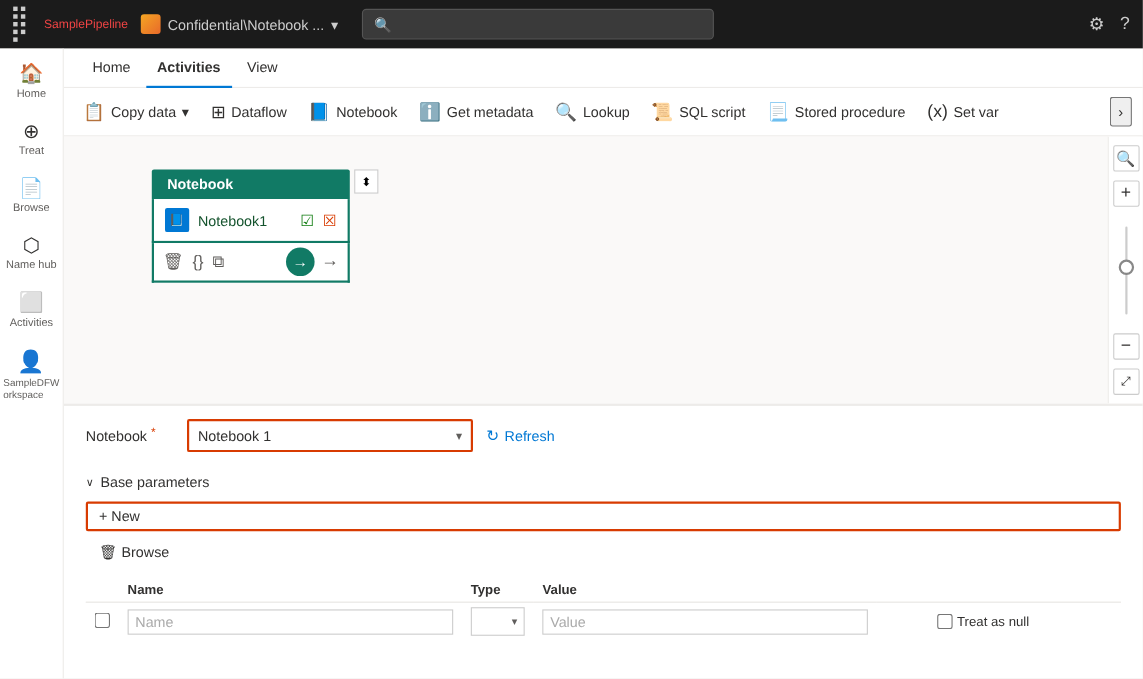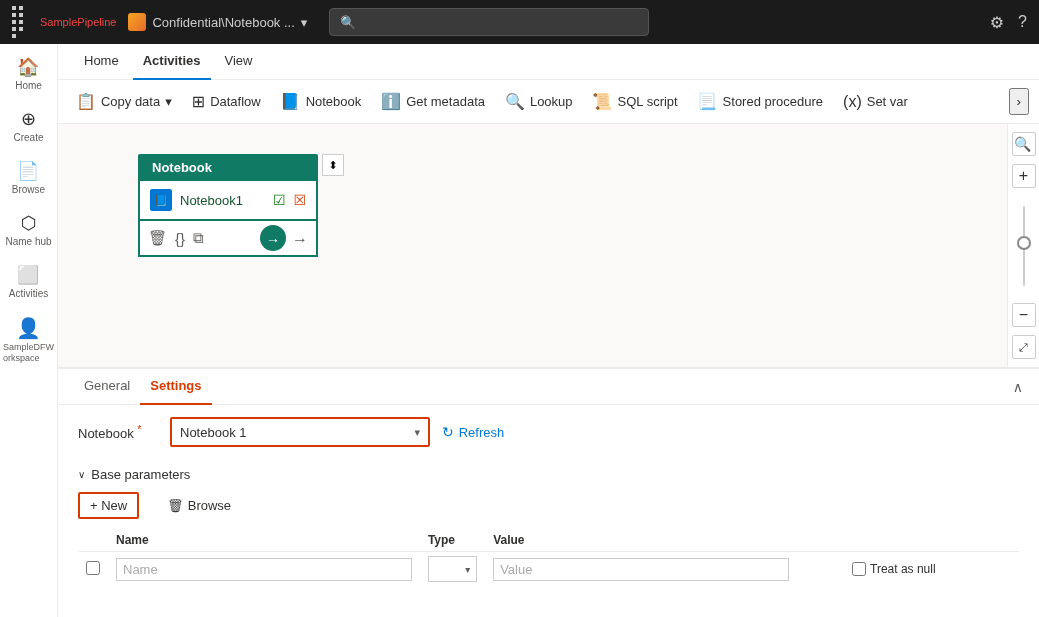--- a/index.html
+++ b/index.html
@@ -79,21 +79,21 @@
     .form-label { font-size: 13px; color: #323130; min-width: 80px; font-weight: 500; }
     .form-label sup { color: #d83b01; }
     .select-box { border: 2px solid #d83b01; border-radius: 2px; padding: 4px 8px; font-size: 13px; color: #323130; background: #fff; display: flex; align-items: center; justify-content: space-between; width: 260px; height: 30px; cursor: pointer; }
     .select-box .chevron { color: #605e5c; font-size: 11px; }
     .refresh-btn { display: flex; align-items: center; gap: 5px; font-size: 13px; color: #0078d4; cursor: pointer; border: none; background: transparent; }
     .refresh-icon { font-size: 14px; }
 
     
     .section-header { display: flex; align-items: center; gap: 6px; font-size: 13px; color: #323130; font-weight: 500; margin-bottom: 10px; cursor: pointer; }
     .section-toggle { font-size: 10px; }
-    .section-actions { display: flex; gap: 16px; margin-bottom: 10px; }
+    .section-actions { display: flex; gap: 5px; margin-bottom: 10px; flex-direction: column; }
     .action-btn { display: flex; align-items: center; gap: 4px; padding: 4px 10px; border: 2px solid #d83b01; background: #fff; font-size: 13px; color: #323130; cursor: pointer; border-radius: 2px; }
     .action-btn.new-btn { border-color: #d83b01; }
     .action-btn.delete-btn { border-color: transparent; background: transparent; }
 
     
     .params-table { width: 100%; border-collapse: collapse; }
     .params-table th { font-size: 12px; color: #323130; font-weight: 600; text-align: left; padding: 4px 8px; border-bottom: 1px solid #edebe9; }
     .params-table td { padding: 4px 8px; vertical-align: middle; }
     .params-table td input[type="text"] { width: 100%; border: 1px solid #ccc; padding: 3px 6px; font-size: 13px; color: #323130; }
     .params-table td input[type="text"]::placeholder { color: #aaa; }
@@ -140,21 +140,21 @@
 
 <div class="main-layout">
 
   <div class="sidebar">
     <div class="sidebar-item">
       <span class="icon">🏠</span>
       <span class="label">Home</span>
     </div>
     <div class="sidebar-item">
       <span class="icon">⊕</span>
-      <span class="label">Create</span>
+      <span class="label">Treat</span>
     </div>
     <div class="sidebar-item">
       <span class="icon">📄</span>
       <span class="label">Browse</span>
     </div>
     <div class="sidebar-item">
       <span class="icon">⬡</span>
       <span class="label">Name hub</span>
     </div>
     <div class="sidebar-item">
@@ -250,25 +250,20 @@
           <div class="zoom-track">
             <div class="zoom-thumb"></div>
           </div>
         </div>
         <div class="zoom-btn">−</div>
         <div class="zoom-btn" style="margin-top:4px;font-size:11px;">⤢</div>
       </div>
     </div>
 
     <div class="properties-panel">
-      <div class="panel-tabs">
-        <div class="panel-tab">General</div>
-        <div class="panel-tab active">Settings</div>
-        <div class="panel-collapse">∧</div>
-      </div>
 
       <div class="settings-form">
 
         <div class="form-row">
           <span class="form-label">
             <span>Notebook</span>
             <sup>*</sup>
           </span>
           <div class="select-box">
             <span>Notebook 1</span>

